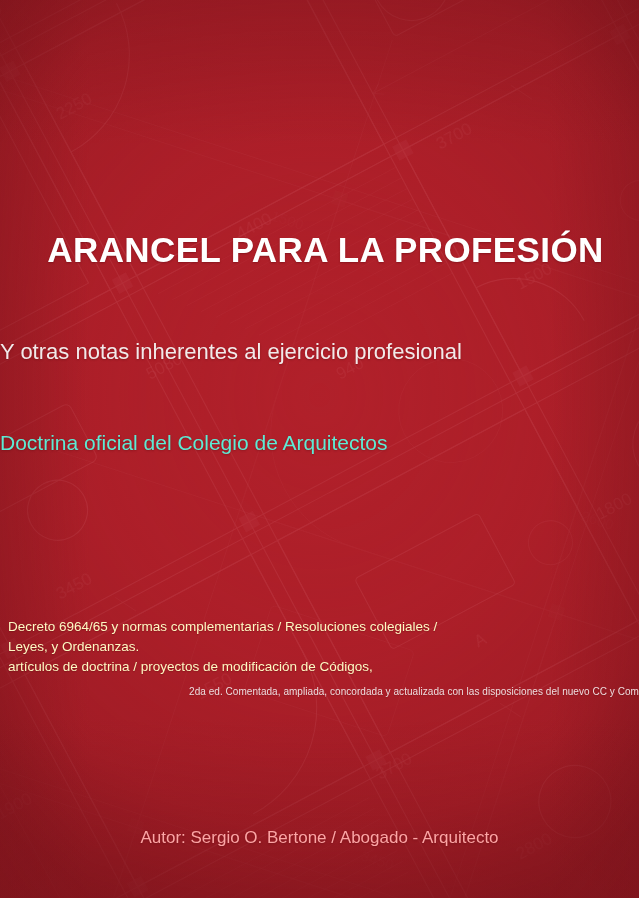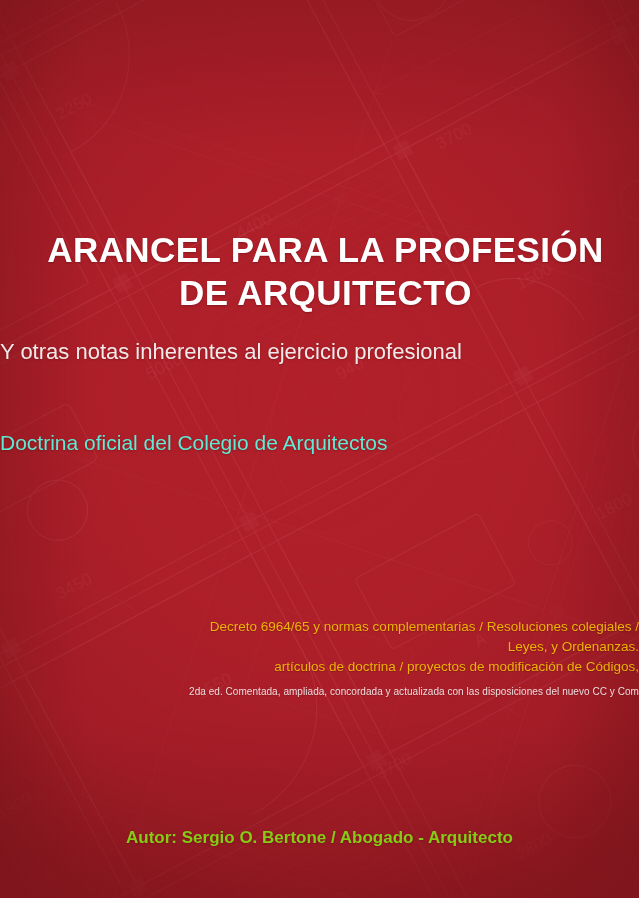--- a/index.html
+++ b/index.html
@@ -118,22 +118,22 @@
     line-height: 29px;
     text-shadow: 0 1px 2px rgba(90,12,18,0.40);
   }
   .doctrine .dl { display: block; }
 
   .fineprint {
     position: absolute;
     left: 0;
     right: 0;
     top: 617px;
-    text-align: right;
-    color: #eab308;
+    text-align: left;
+    color: #fef9c3;
     font-size: 13.5px;
     font-weight: normal;
     line-height: 20px;
     text-shadow: 0 1px 1px rgba(90,12,18,0.35);
     padding-left: 8px;
   }
   .fineprint .fl { display: block; }
 
   .edition {
     position: absolute;
@@ -147,23 +147,23 @@
     letter-spacing: 0.05px;
     text-shadow: 0 1px 1px rgba(90,12,18,0.30);
   }
 
   .author {
     position: absolute;
     left: 0;
     right: 0;
     top: 828px;
     text-align: center;
-    color: #84cc16;
+    color: #fca5a5;
     font-size: 17px;
-    font-weight: bold;
+    font-weight: normal;
     text-shadow: 0 1px 2px rgba(90,12,18,0.40);
   }
 </style>
 </head>
 <body>
 
 <div class="cover">
 
   <div class="bp-layer">
 
@@ -385,21 +385,20 @@
     </svg>
   </div>
 
   <div class="wash"></div>
   <div class="wash2"></div>
 
   <div class="content">
 
     <div class="title-block">
       <div class="title-line">ARANCEL PARA LA PROFESIÓN</div>
-      <div class="title-line">DE ARQUITECTO</div>
     </div>
 
     <div class="subtitle">Y otras notas inherentes al ejercicio profesional</div>
 
     <div class="doctrine">
       <span class="dl">Doctrina oficial del Colegio de Arquitectos</span>
     </div>
 
     <div class="fineprint">
       <span class="fl">Decreto 6964/65 y normas complementarias / Resoluciones colegiales /</span>

